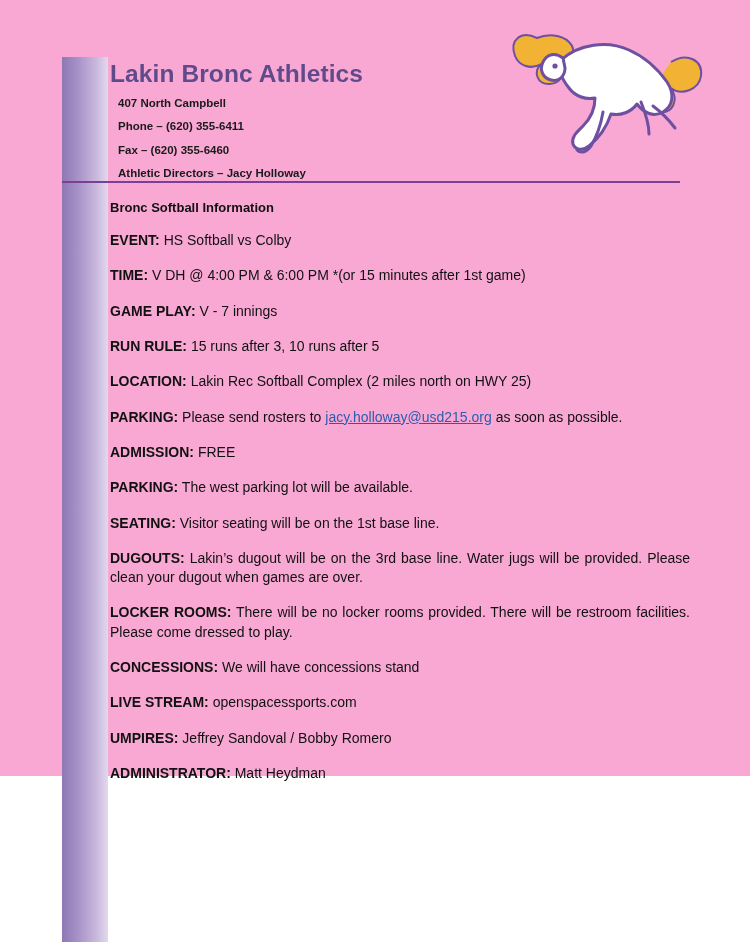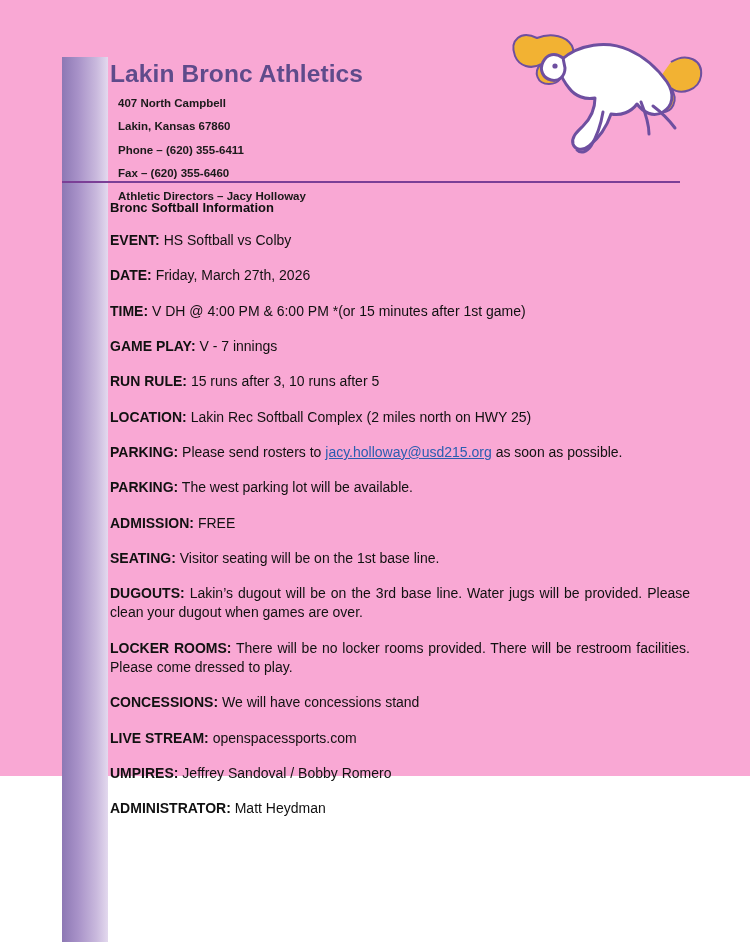--- a/index.html
+++ b/index.html
@@ -112,21 +112,20 @@
 </head>
 <body>
 
 <div class="page">
 
   <div class="side-bar"></div>
 
   <div class="header">
     <div class="org-title">Lakin Bronc Athletics</div>
     <div class="addr-line">407 North Campbell</div>
-    <div class="addr-line">Lakin, Kansas 67860</div>
     <div class="addr-line">Phone – (620) 355-6411</div>
     <div class="addr-line">Fax – (620) 355-6460</div>
     <div class="addr-line">Athletic Directors – Jacy Holloway</div>
   </div>
 
   <div class="header-rule"></div>
 
   <div class="logo">
     <svg viewBox="0 0 210 160" width="210" height="160" xmlns="http://www.w3.org/2000/svg">
 
@@ -149,24 +148,20 @@
   </div>
 
   <div class="content">
     <div class="doc-title">Bronc Softball Information</div>
 
     <p class="row">
       <span class="lbl">EVENT:</span>
       <span class="val">HS Softball vs Colby</span>
     </p>
 
-    <p class="row">
-      <span class="lbl">DATE:</span>
-      <span class="val">Friday, March 27th, 2026</span>
-    </p>
 
     <p class="row">
       <span class="lbl">TIME:</span>
       <span class="val">V DH @ 4:00 PM &amp; 6:00 PM *(or 15 minutes after 1st game)</span>
     </p>
 
     <p class="row">
       <span class="lbl">GAME PLAY:</span>
       <span class="val"> V - 7 innings</span>
     </p>
@@ -180,27 +175,27 @@
       <span class="lbl">LOCATION:</span>
       <span class="val">  Lakin Rec Softball Complex (2 miles north on HWY 25)</span>
     </p>
 
     <p class="row">
       <span class="lbl">PARKING:</span>
       <span class="val">Please send rosters to </span><a class="maillink" href="#">jacy.holloway@usd215.org</a><span class="val"> as soon as possible.</span>
     </p>
 
     <p class="row">
+      <span class="lbl">ADMISSION:</span>
+      <span class="val">FREE</span>
+    </p>
+
+    <p class="row">
       <span class="lbl">PARKING:</span>
       <span class="val">The west parking lot will be available.</span>
-    </p>
-
-    <p class="row">
-      <span class="lbl">ADMISSION:</span>
-      <span class="val">FREE</span>
     </p>
 
     <p class="row">
       <span class="lbl">SEATING:</span>
       <span class="val">Visitor seating will be on the 1st base line.</span>
     </p>
 
     <p class="row justify">
       <span class="lbl">DUGOUTS:</span>
       <span class="val"> Lakin’s dugout will be on the 3rd base line. Water jugs will be provided. Please clean your dugout when games are over.</span>

